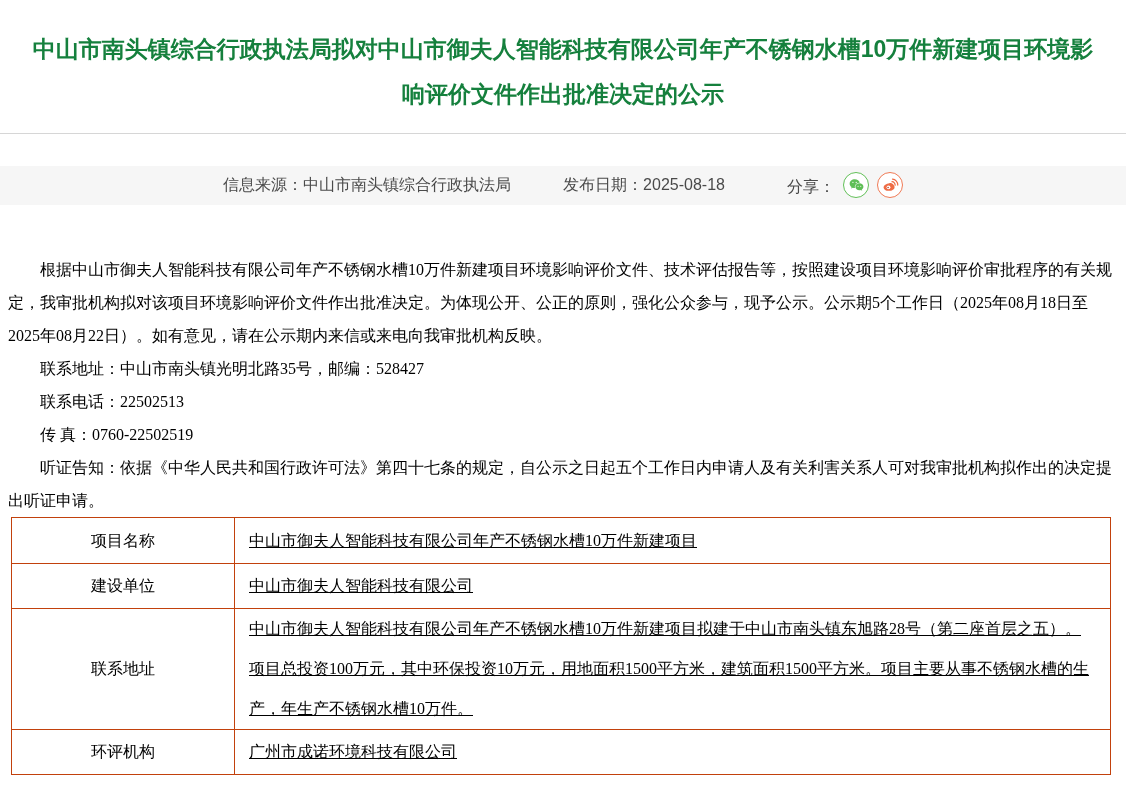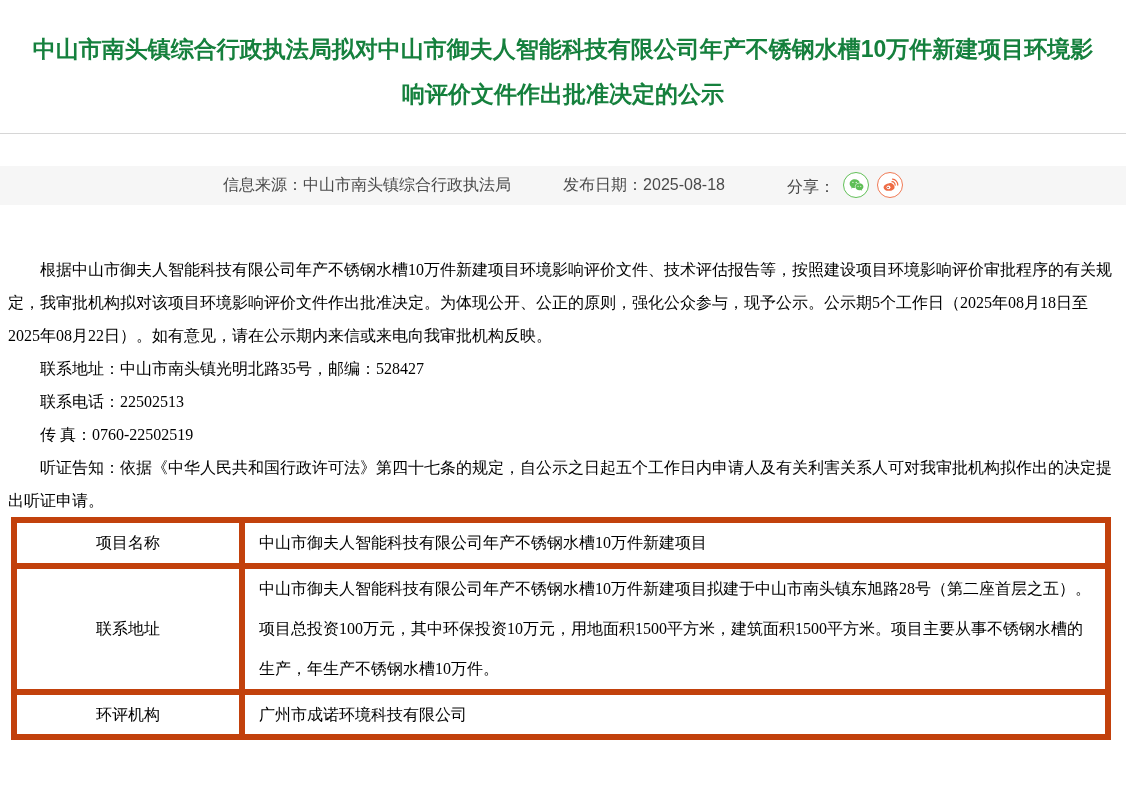--- a/index.html
+++ b/index.html
@@ -60,23 +60,23 @@
   
   table.info-table {
     border-collapse:collapse;
     width:1100px;
     margin:0 0 0 3px;
     table-layout:fixed;
     font-family:"Liberation Serif", serif;
     font-size:16px;
     color:#000;
   }
-  table.info-table td { border:6px solid #c2410c; vertical-align:middle; }
+  table.info-table td { border:1px solid #c2410c; vertical-align:middle; }
   td.cell-label { width:220px; text-align:center; }
-  td.cell-value { padding:0 14px; line-height:27px; }
+  td.cell-value { padding:0 14px; line-height:27px;text-decoration:underline; }
   tr.r0 { height:46px; }
   tr.r1 { height:47px; }
   tr.r2 { height:45px; }
   tr.r3 { height:121px; }
   tr.r3 td.cell-value { line-height:40px; }
   tr.r4 { height:45px; }
 </style>
 </head>
 <body>
 
@@ -124,20 +124,24 @@
     <p>联系电话：22502513</p>
     <p>传 真：0760-22502519</p>
     <p>听证告知：依据《中华人民共和国行政许可法》第四十七条的规定，自公示之日起五个工作日内申请人及有关利害关系人可对我审批机构拟作出的决定提出听证申请。</p>
 
     <table class="info-table">
       <tbody>
         <tr class="r0">
           <td class="cell-label">项目名称</td>
           <td class="cell-value">中山市御夫人智能科技有限公司年产不锈钢水槽10万件新建项目</td>
         </tr>
+        <tr class="r2">
+          <td class="cell-label">建设单位</td>
+          <td class="cell-value">中山市御夫人智能科技有限公司</td>
+        </tr>
         <tr class="r3">
           <td class="cell-label">联系地址</td>
           <td class="cell-value">中山市御夫人智能科技有限公司年产不锈钢水槽10万件新建项目拟建于中山市南头镇东旭路28号（第二座首层之五）。项目总投资100万元，其中环保投资10万元，用地面积1500平方米，建筑面积1500平方米。项目主要从事不锈钢水槽的生产，年生产不锈钢水槽10万件。</td>
         </tr>
         <tr class="r4">
           <td class="cell-label">环评机构</td>
           <td class="cell-value">广州市成诺环境科技有限公司</td>
         </tr>
 
       </tbody>

